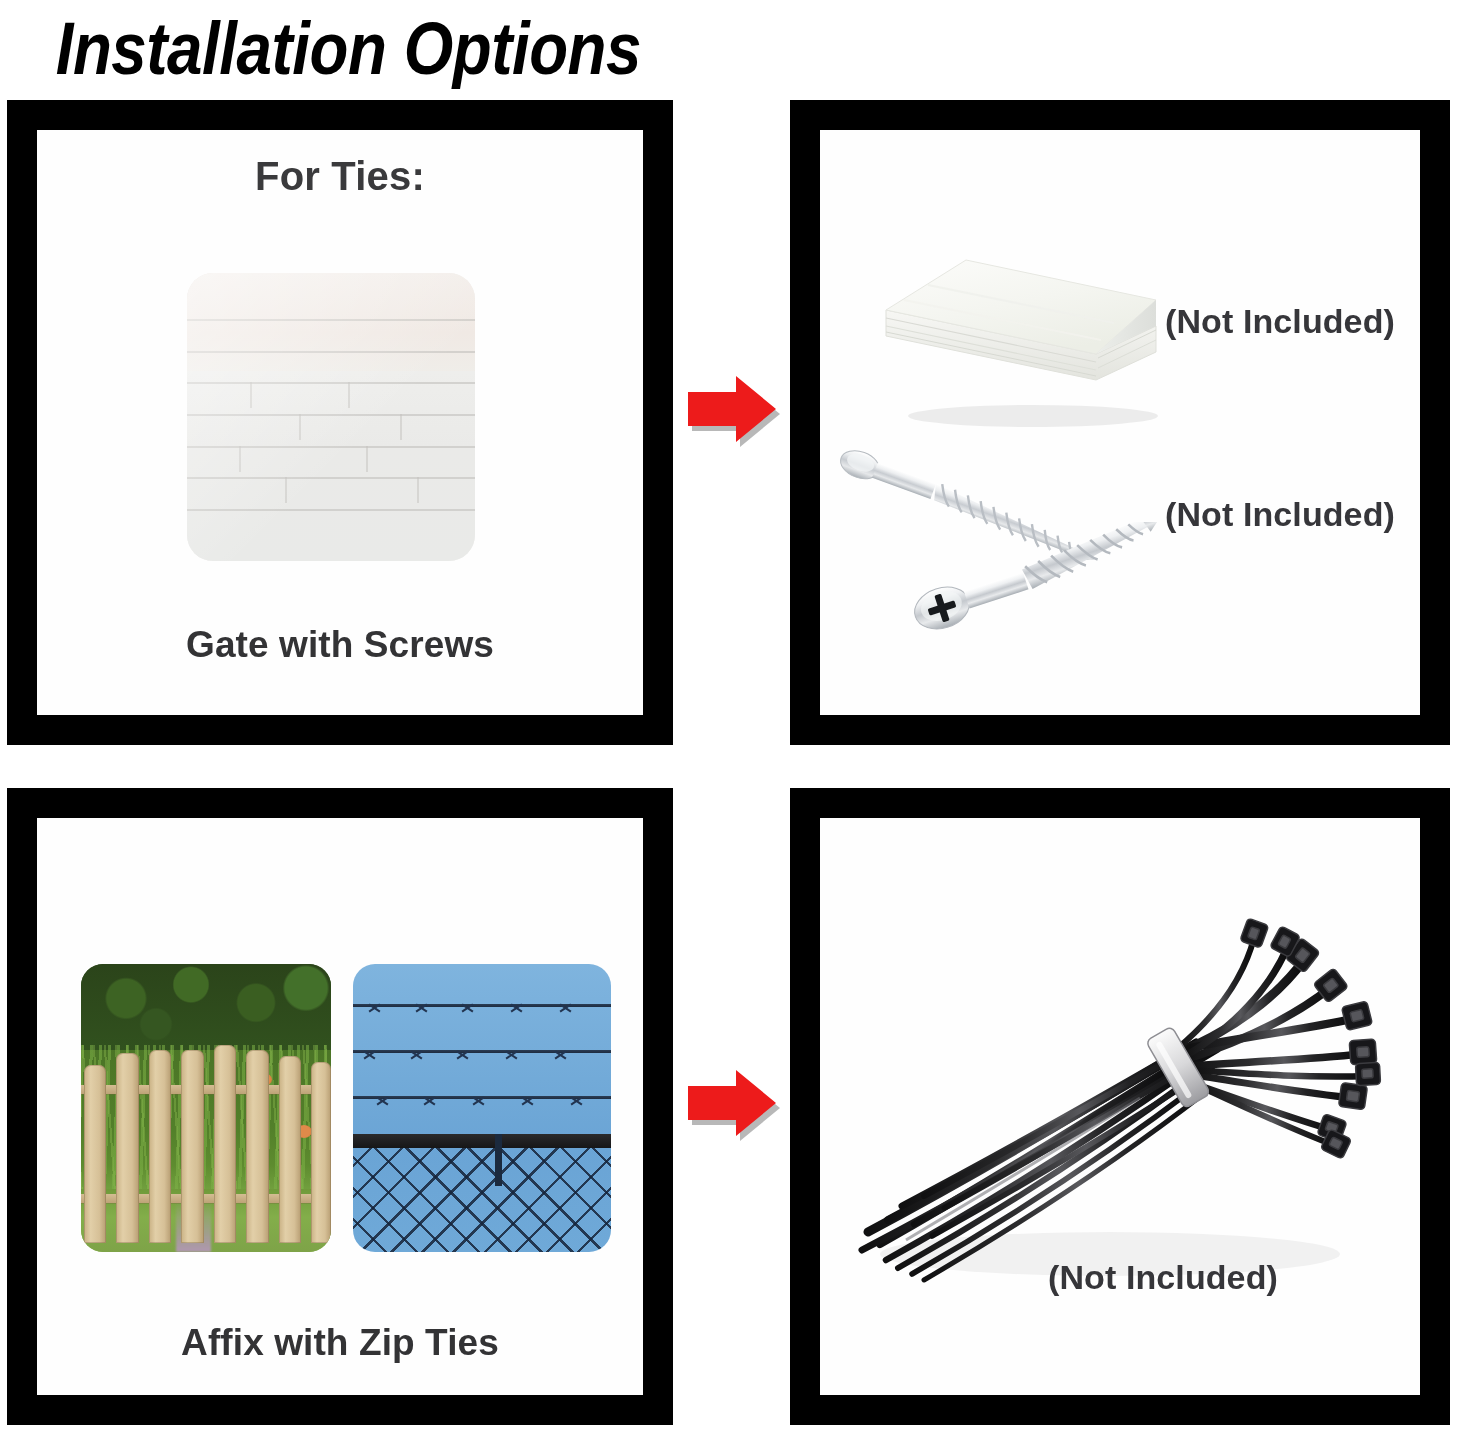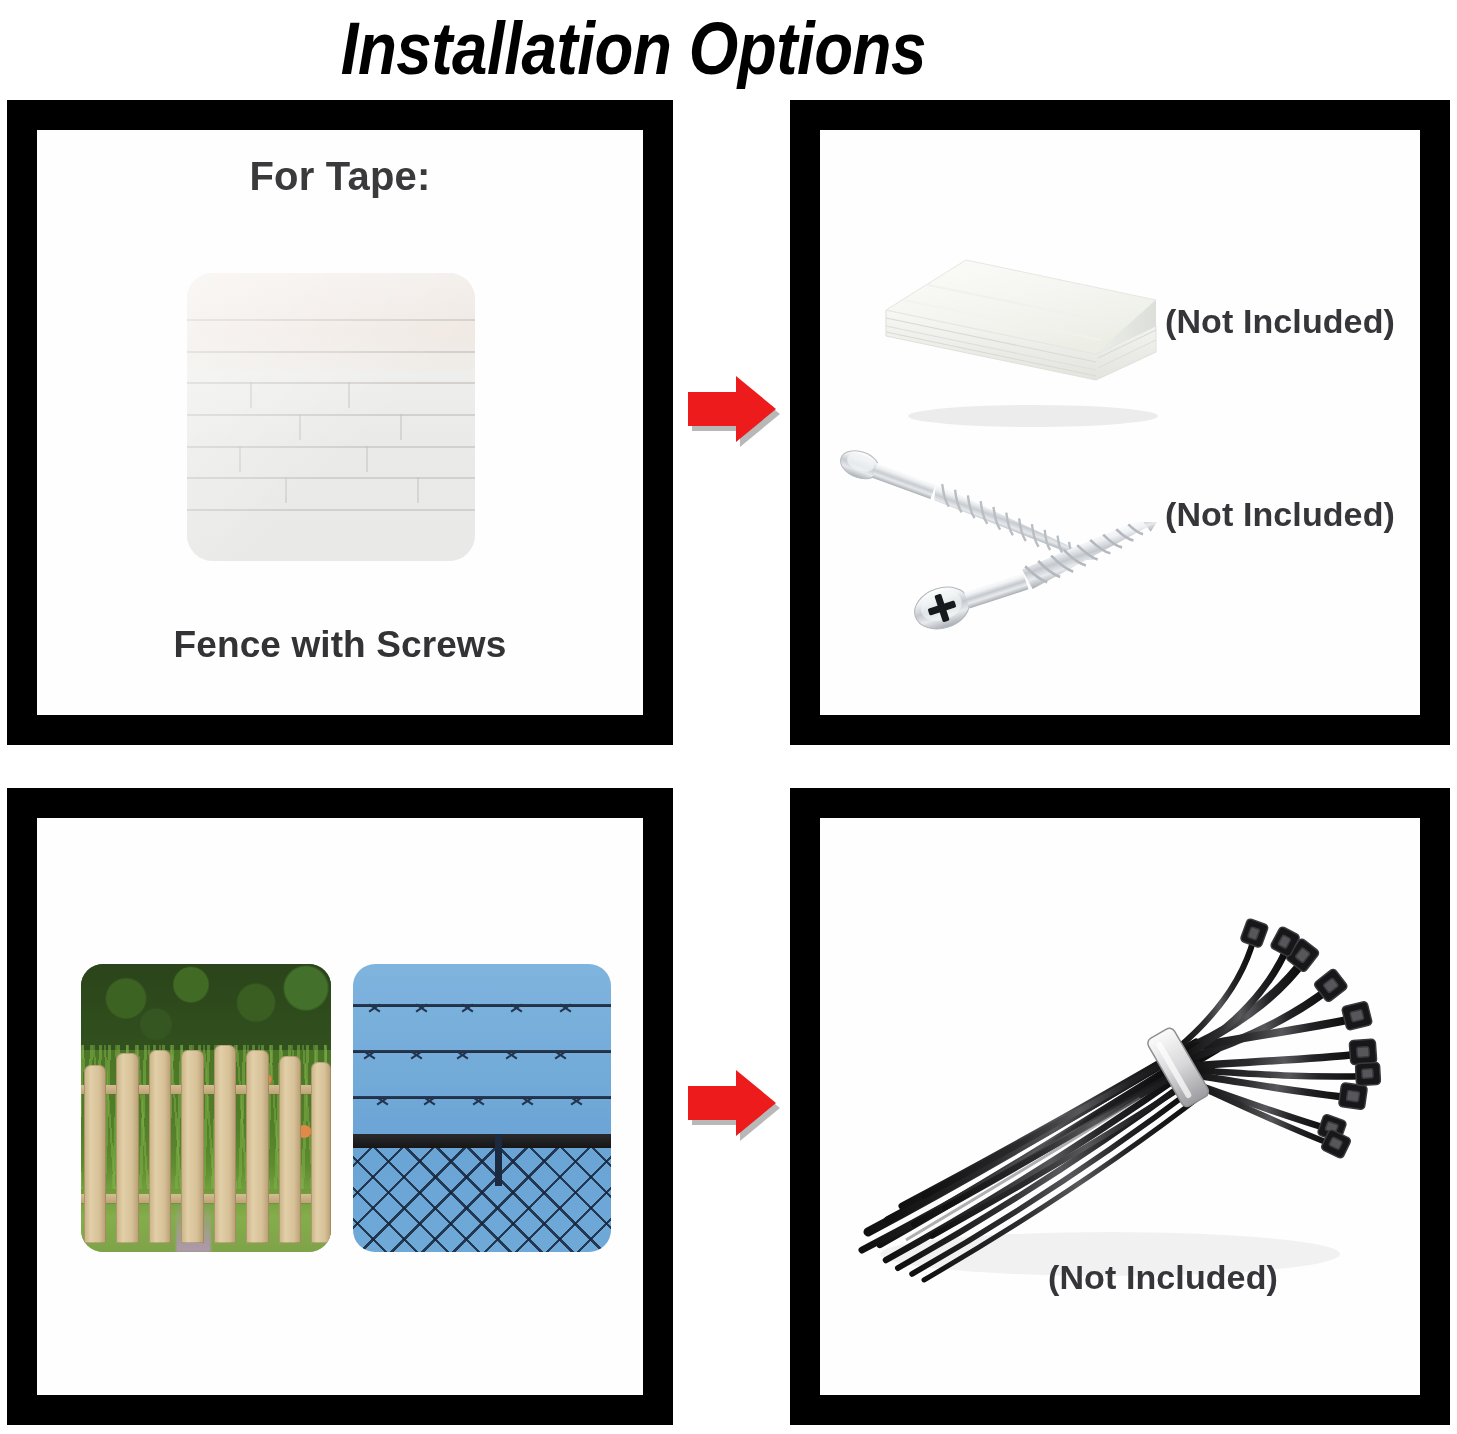--- a/index.html
+++ b/index.html
@@ -5,22 +5,22 @@
   html,body{margin:0;padding:0;background:#ffffff;}
   body{
     width:1457px;height:1434px;
     font-family:"Liberation Sans","DejaVu Sans",sans-serif;
     -webkit-font-smoothing:antialiased;
     overflow:hidden;position:relative;
   }
 
   
   .title-bar{
-    position:absolute;left:0;top:0;width:1267px;height:98px;
-    display:flex;align-items:center;justify-content:center;
+    position:absolute;left:8px;top:0;width:1267px;height:98px;
+    display:flex;align-items:center;
   }
   .title-text{
     font-family:"Liberation Sans Narrow","Liberation Sans","DejaVu Sans Condensed",sans-serif;
     font-weight:bold;font-style:italic;
     font-size:74px;line-height:74px;letter-spacing:-0.5px;
     color:#000000;
     transform:scaleX(0.86);transform-origin:center center;
     white-space:nowrap;
   }
 
@@ -159,21 +159,21 @@
 </head>
 <body>
 
 <div class="title-bar">
   <div class="title-text">Installation Options</div>
 </div>
 
 <div class="panel" id="panel-walls">
   <div class="panel-inner">
 
-    <div class="panel-heading" style="top:24px;">For Tape:</div>
+    <div class="panel-heading" style="top:24px;">For Ties:</div>
 
     <div class="brick-swatch" style="left:150px;top:143px;width:288px;height:288px;">
       <div class="brick-top"></div>
       <div class="brick-bot"></div>
       <div class="mortar" style="top:16%;"></div>
       <div class="mortar" style="top:27%;"></div>
       <div class="mortar" style="top:38%;"></div>
       <div class="mortar" style="top:49%;"></div>
       <div class="mortar" style="top:60%;"></div>
       <div class="mortar" style="top:71%;"></div>
@@ -182,21 +182,21 @@
       <div class="vjoint" style="left:56%;top:38%;"></div>
       <div class="vjoint" style="left:39%;top:49%;"></div>
       <div class="vjoint" style="left:74%;top:49%;"></div>
       <div class="vjoint" style="left:18%;top:60%;"></div>
       <div class="vjoint" style="left:62%;top:60%;"></div>
       <div class="vjoint" style="left:34%;top:71%;"></div>
       <div class="vjoint" style="left:80%;top:71%;"></div>
       <div class="sheen"></div>
     </div>
 
-    <div class="panel-caption" style="top:490px;">Fence with Screws</div>
+    <div class="panel-caption" style="top:490px;">Gate with Screws</div>
 
   </div>
 </div>
 
 <div class="arrow-wrap" style="left:688px;top:374px;">
   <svg width="96" height="80" viewBox="0 0 96 80">
     <g transform="translate(4,5)">
       <path d="M0,18 L48,18 L48,2 L88,35 L48,68 L48,52 L0,52 Z" fill="#000000" opacity="0.28"></path>
     </g>
     <path d="M0,18 L48,18 L48,2 L88,35 L48,68 L48,52 L0,52 Z" fill="#ED1B1B"></path>
@@ -380,20 +380,21 @@
         <div class="barb" style="left:46%;top:45%;"></div>
         <div class="barb" style="left:65%;top:45%;"></div>
         <div class="barb" style="left:84%;top:45%;"></div>
 
         <div class="cl-toprail" style="top:59%;"></div>
         <div class="cl-mesh" style="top:64%;height:36%;"></div>
         <div class="cl-post" style="left:55%;top:59%;height:18%;"></div>
       </div>
     </div>
 
+    <div class="panel-caption" style="top:500px;">Affix with Zip Ties</div>
 
   </div>
 </div>
 
 <div class="arrow-wrap" style="left:688px;top:1068px;">
   <svg width="96" height="80" viewBox="0 0 96 80">
     <g transform="translate(4,5)">
       <path d="M0,18 L48,18 L48,2 L88,35 L48,68 L48,52 L0,52 Z" fill="#000000" opacity="0.28"></path>
     </g>
     <path d="M0,18 L48,18 L48,2 L88,35 L48,68 L48,52 L0,52 Z" fill="#ED1B1B"></path>

